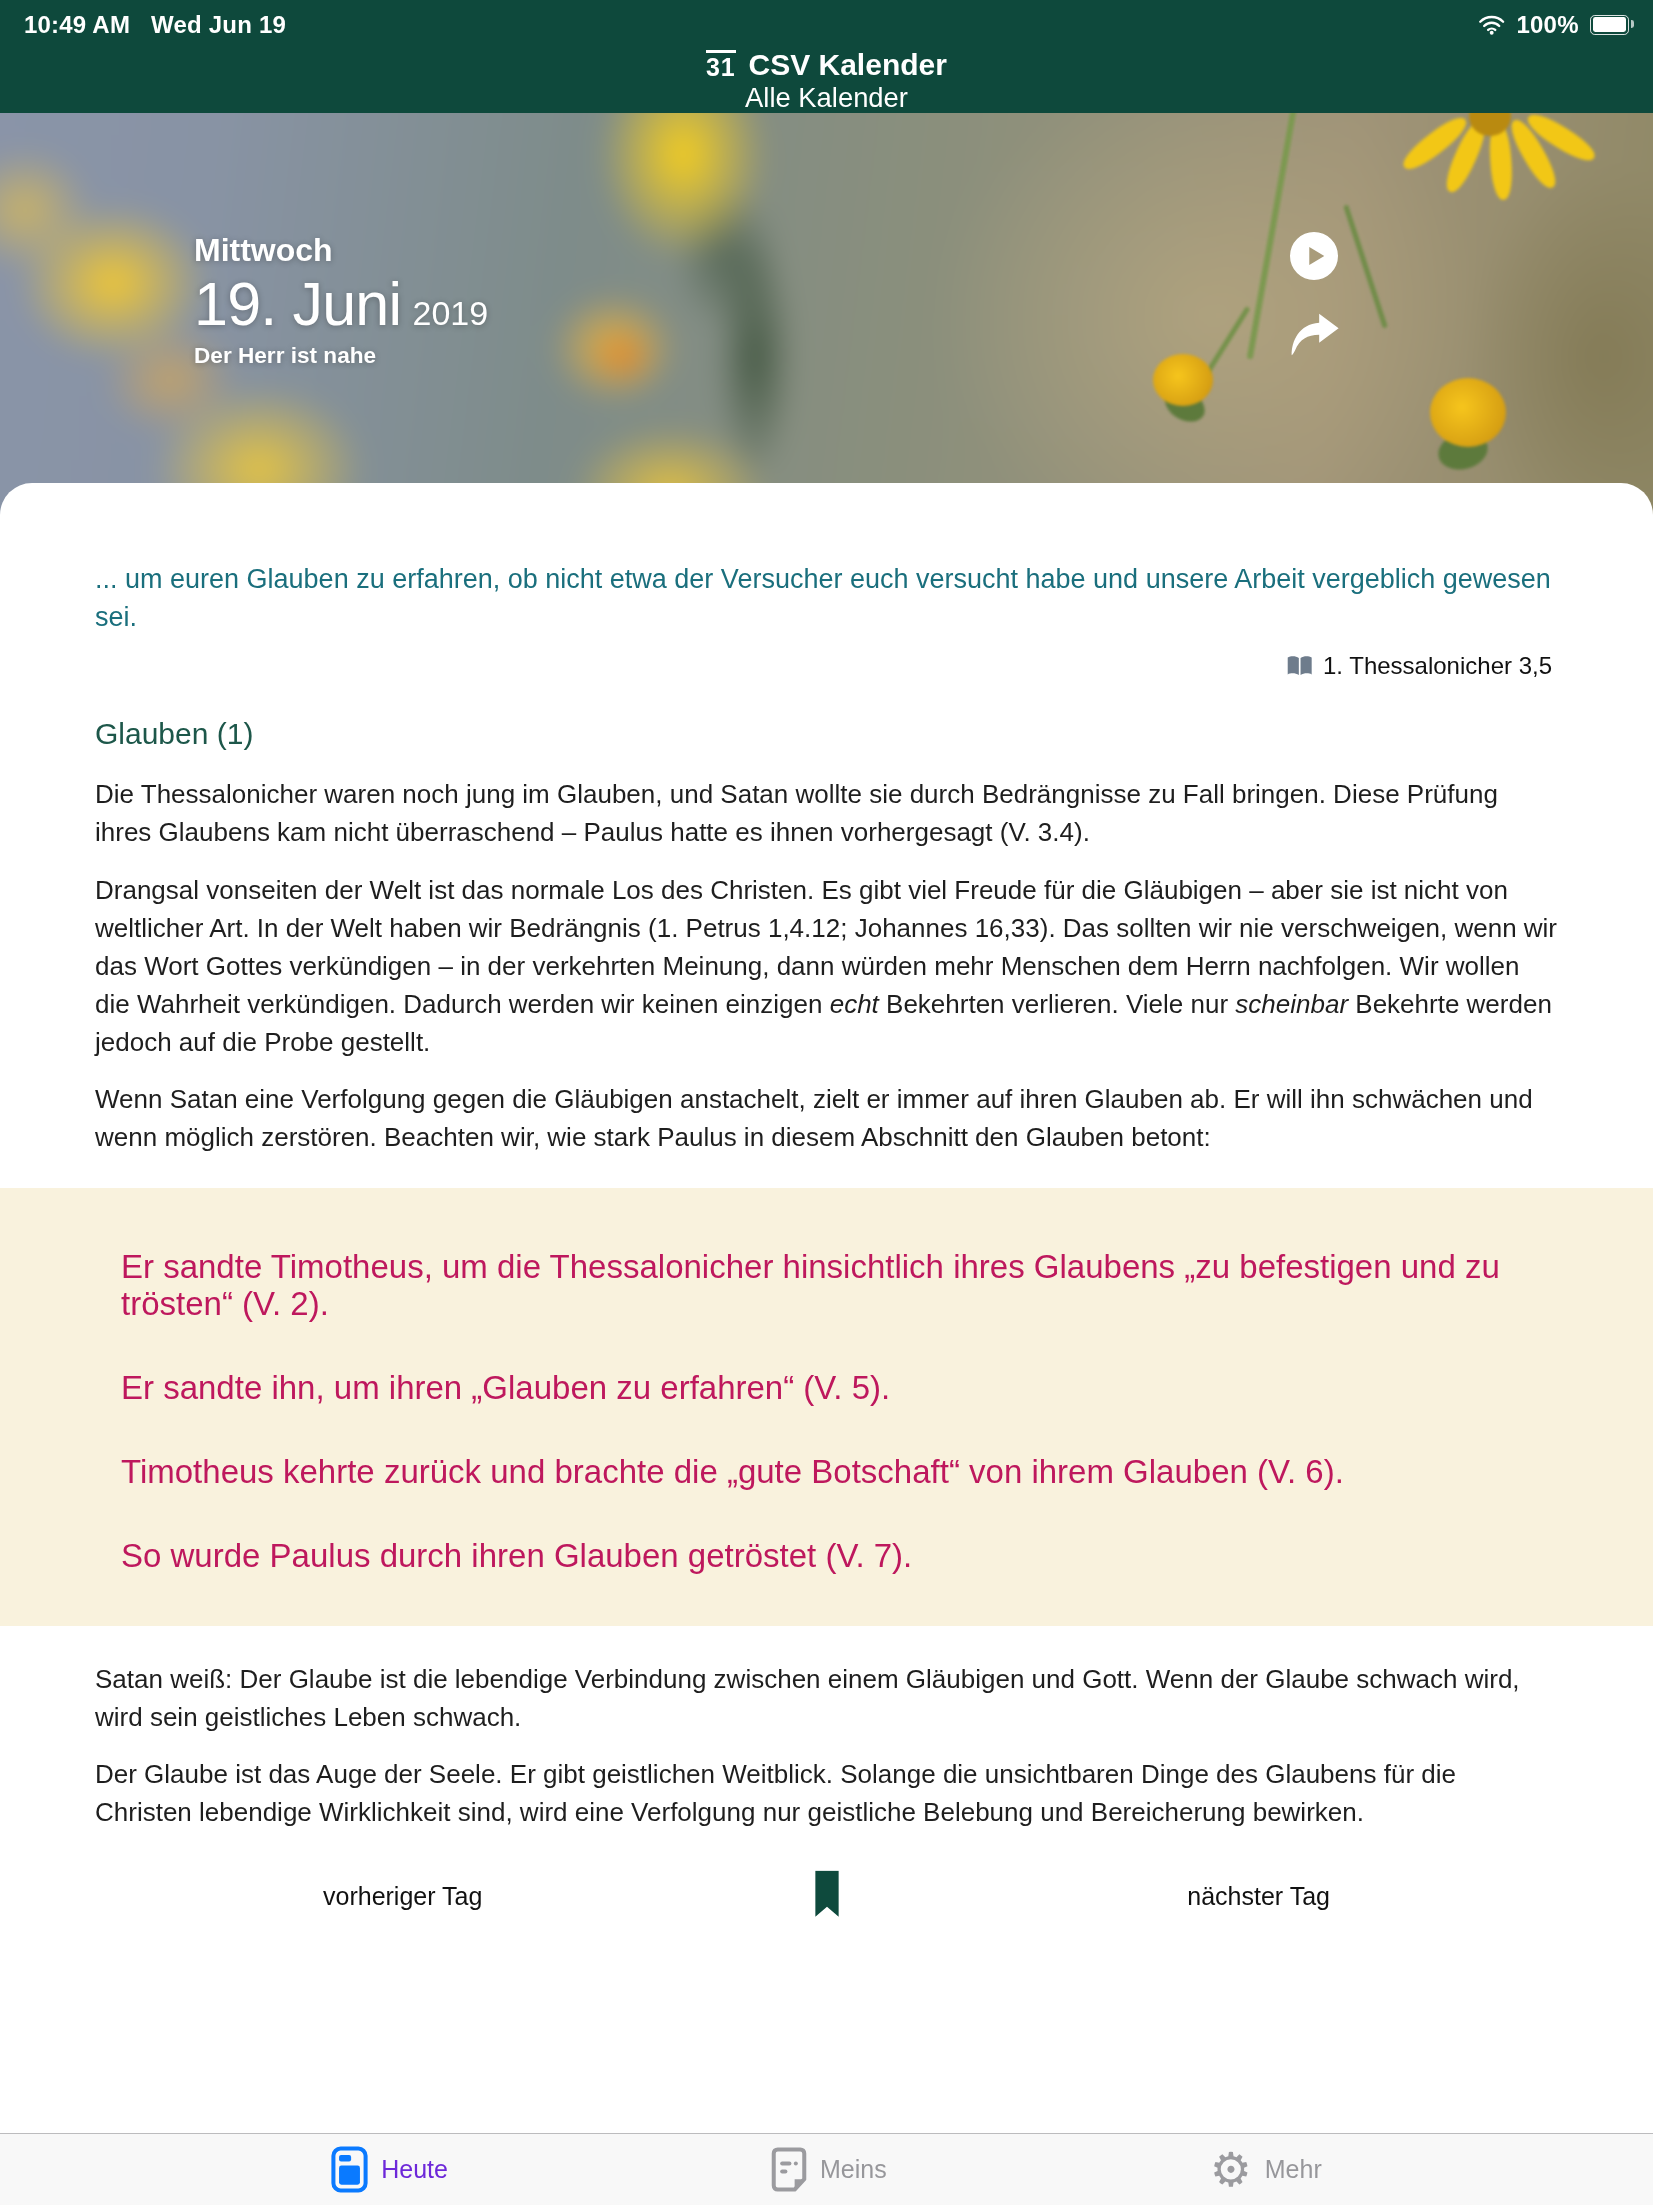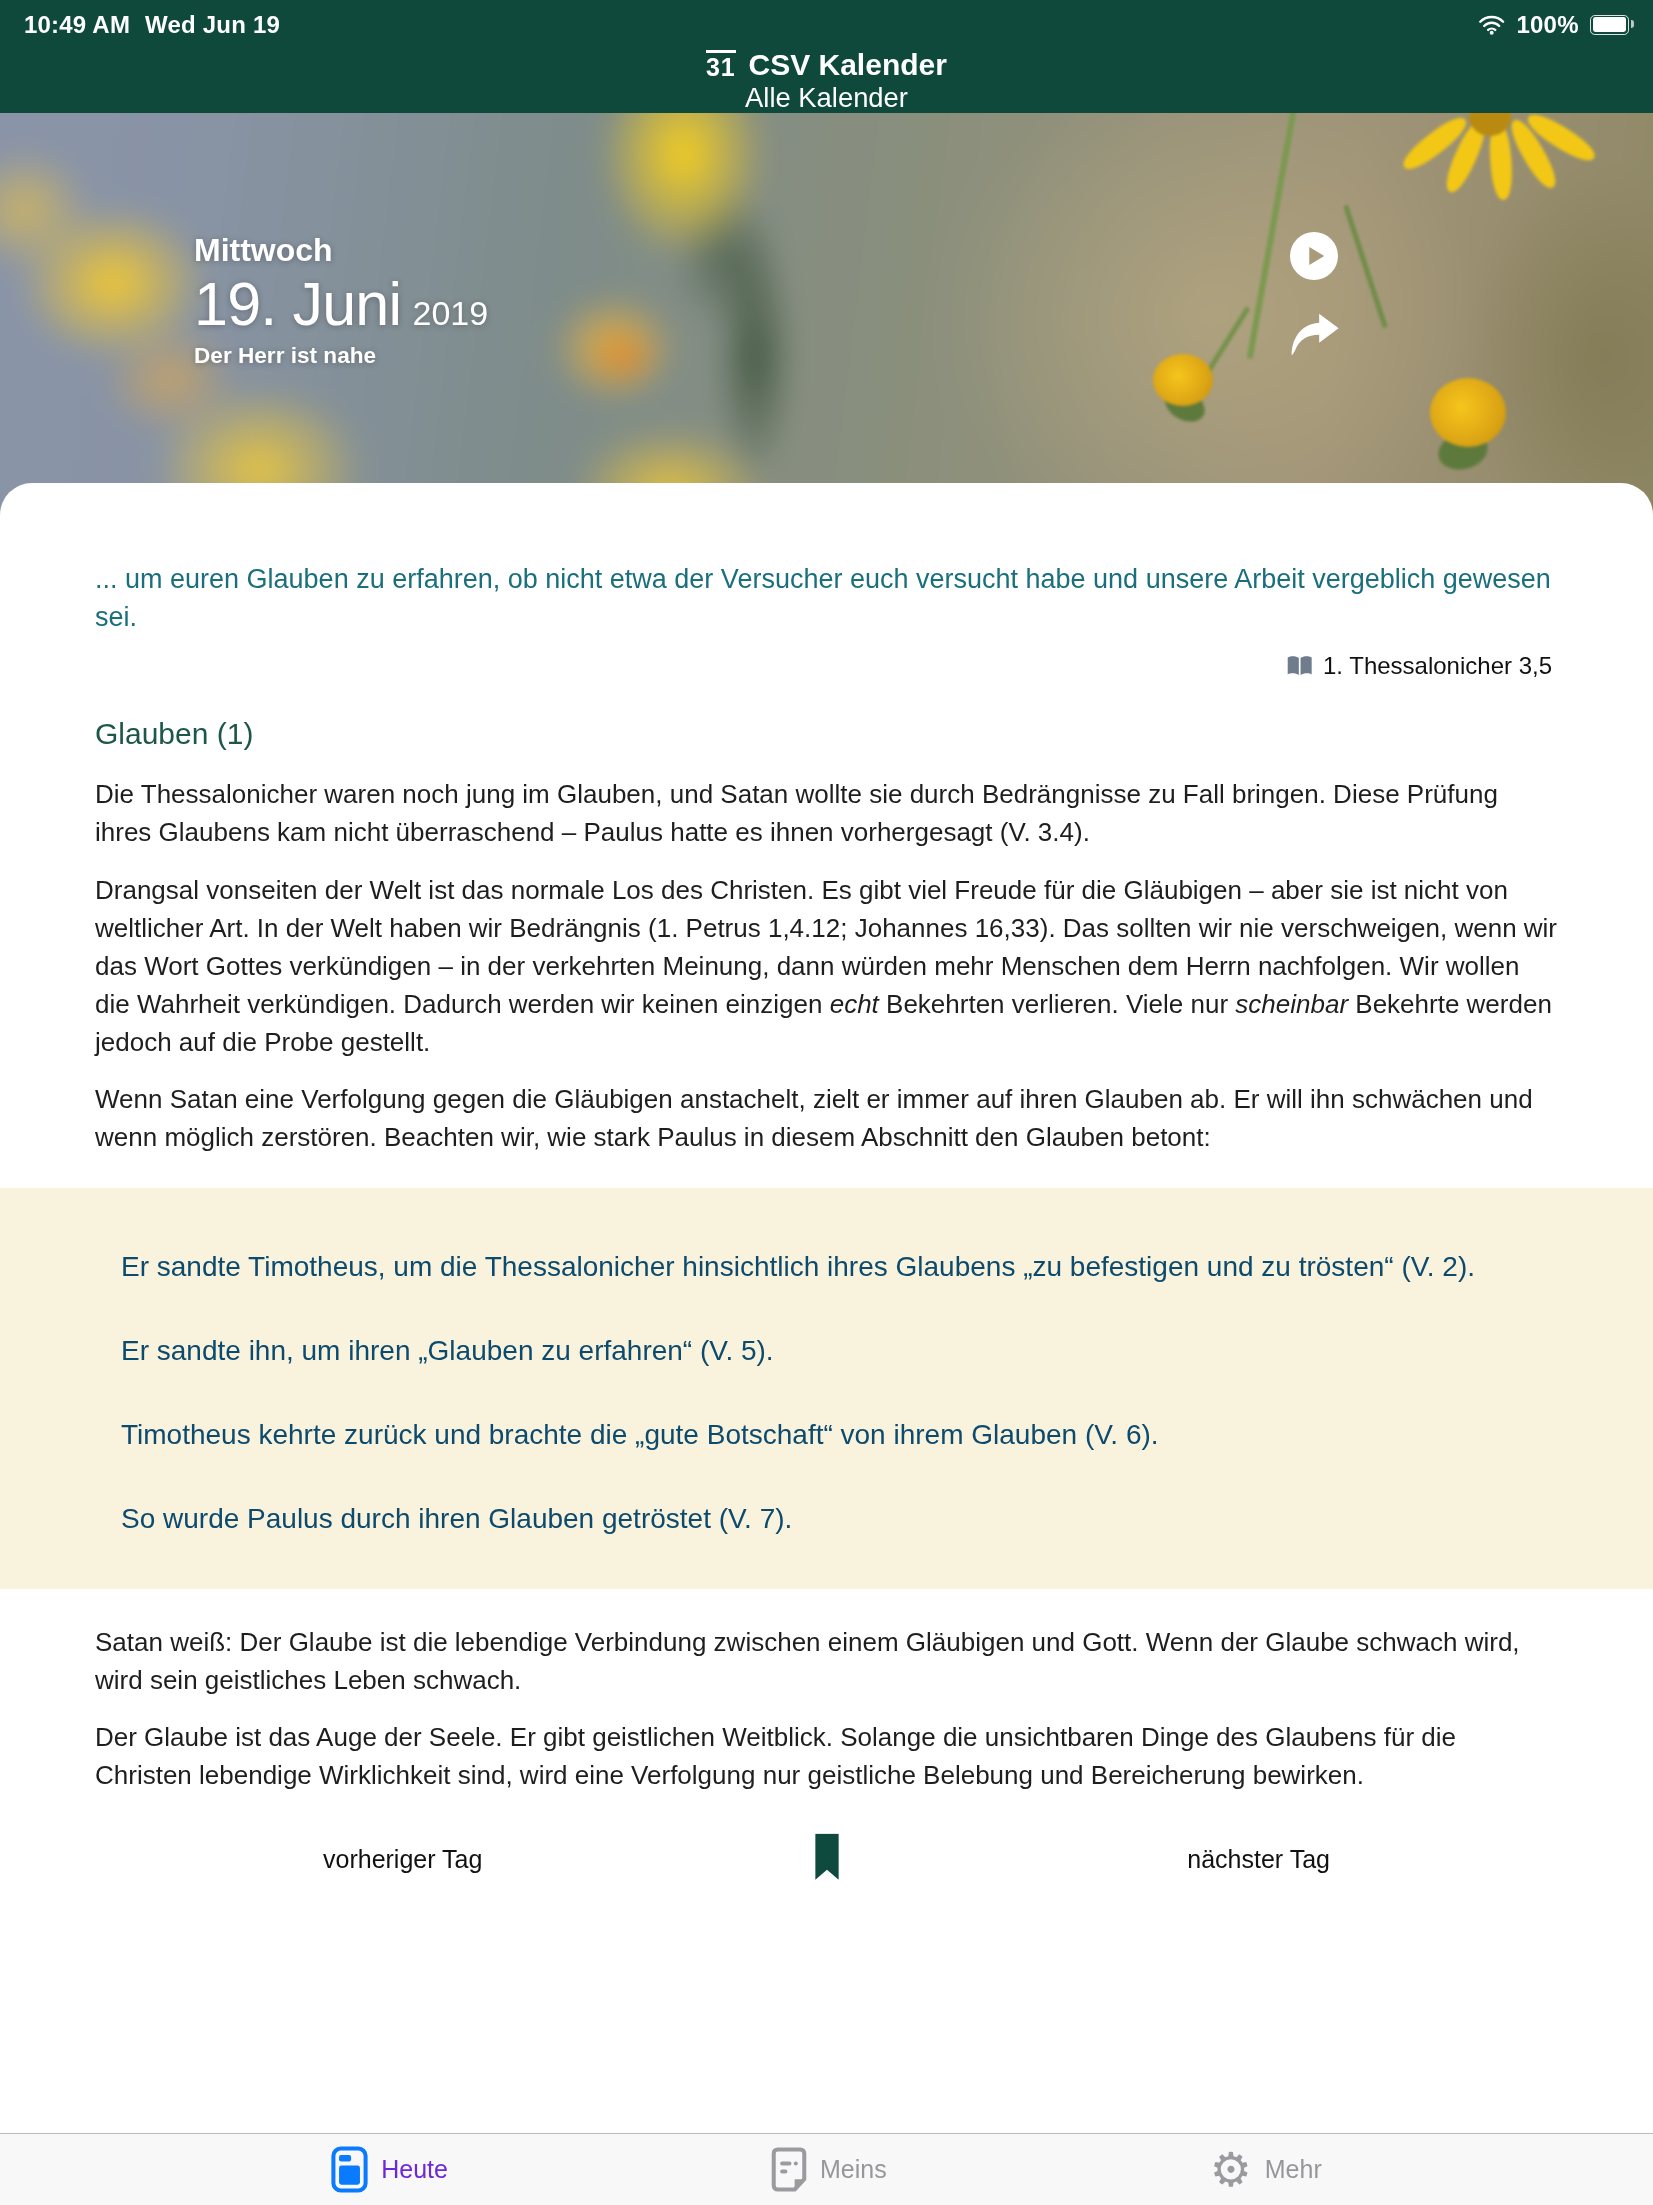--- a/index.html
+++ b/index.html
@@ -13,21 +13,21 @@
   .header{
     position:absolute;top:0;left:0;width:1653px;height:113px;
     background:#0e493c;color:#fff;z-index:30;
   }
   .status-bar{
     position:absolute;top:6.5px;left:0;width:100%;height:36px;
     display:flex;align-items:center;justify-content:space-between;
     padding:0 24px;box-sizing:border-box;
     font-size:24px;font-weight:600;letter-spacing:0.2px;
   }
-  .status-left{display:flex;gap:15px;align-items:center;}
+  .status-left{display:flex;gap:21px;align-items:center;}
   .status-right{display:flex;gap:11.3px;align-items:center;font-weight:600;text-align:right;}
   .battery{position:relative;width:37px;height:18px;border:1.6px solid rgba(255,255,255,.85);border-radius:4.8px;}
   .battery-fill{position:absolute;inset:1.6px;background:#fff;border-radius:2.4px;}
   .battery-nub{position:absolute;right:-5.7px;top:4.8px;width:3.2px;height:8px;background:rgba(255,255,255,.7);border-radius:0 2.4px 2.4px 0;}
   .nav-row{
     position:absolute;top:48px;left:0;width:100%;height:57px;
     display:flex;align-items:center;justify-content:space-between;
     padding:0 26px;box-sizing:border-box;flex-direction:column;
   }
   .nav-left{display:flex;align-items:center;gap:13px;}
@@ -88,21 +88,21 @@
   .verse-ref{display:flex;justify-content:flex-end;align-items:center;gap:9.7px;
     font-size:24px;color:#111;margin:0 0 36px;background:none;border:none;width:100%;
     font-family:inherit;cursor:pointer;}
   .article-heading{color:#1d574a;font-size:30px;font-weight:400;margin:0 0 24px;}
   .para{color:#1e1e1e;font-size:26px;line-height:38px;margin:0 0 19.4px;font-weight:400;}
   .para em{font-style:italic;}
   .quote-box{
     margin:32px -95px 34px;background:#f9f2dd;
     padding:60px 121px 52px;
   }
-  .quote-item{color:#0c4a6e;font-size:28px;line-height:37px;margin:0 0 47px;}
+  .quote-item{color:#be185d;font-size:33px;line-height:37px;margin:0 0 47px;}
   .quote-item:last-child{margin-bottom:0;}
   .pager{position:relative;margin-top:36px;height:58px;
     display:flex;align-items:center;justify-content:space-between;padding:0 228px;}
   .pager-btn{background:none;border:none;font-family:inherit;font-size:25px;color:#111;cursor:pointer;padding:0;}
   .bookmark-btn{position:absolute;left:50%;top:50%;transform:translate(-50%,-54%);
     background:none;border:none;padding:0;cursor:pointer;line-height:0;}
   
   .tab-bar{
     position:absolute;left:0;bottom:0;width:1653px;height:71px;z-index:40;
     background:#f8f8f8;border-top:0.8px solid #bcbcbe;

